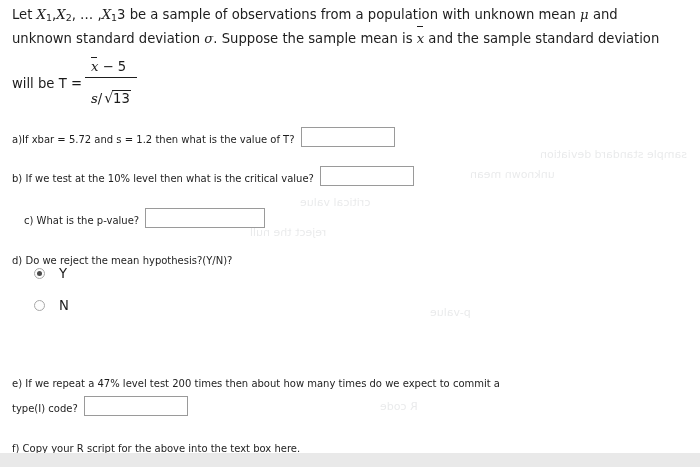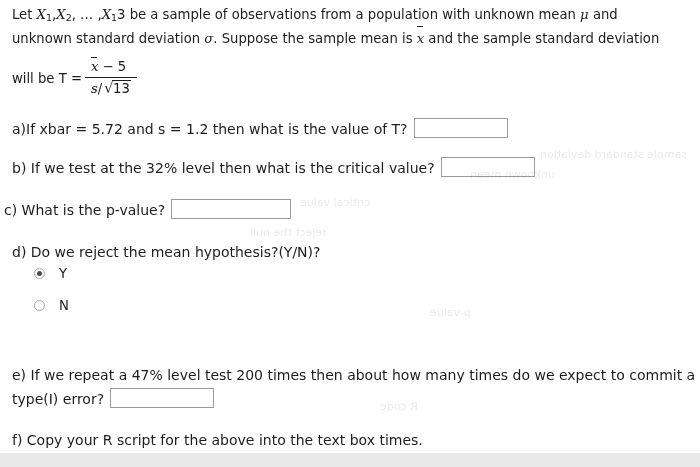--- a/index.html
+++ b/index.html
@@ -76,20 +76,21 @@
   .frac .num {
     display: block;
     padding: 0 6px 1px 6px;
     border-bottom: 1.2px solid #1d1d1d;
     font-size: 13.2px;
   }
   .frac .den {
     display: block;
     padding: 2px 6px 0 6px;
     font-size: 13.2px;
+    margin-top: 10px;
   }
   .sqrt {
     display: inline-block;
     position: relative;
     padding-left: 2px;
   }
   .sqrt .rad {
     font-size: 14px;
   }
   .sqrt .rand {
@@ -104,37 +105,38 @@
     top: 60px;
     width: 680px;
     font-size: 13.2px;
     line-height: 20px;
     display: flex;
     align-items: center;
     flex-wrap: nowrap;
   }
   .q {
     position: absolute;
-    font-size: 14px;
+    font-size: 10px;
     line-height: 20px;
     color: #1d1d1d;
+    margin-top: 9px;
   }
   .blank {
     display: inline-block;
     border: 1px solid #9a9a9a;
     background: #ffffff;
     height: 18px;
     vertical-align: -4px;
     margin-left: 6px;
   }
   .qa { left: 12px; top: 118px; }
   .qa .blank { width: 92px; }
   .qb { left: 12px; top: 157px; }
   .qb .blank { width: 92px; }
-  .qc { left: 4px; top: 199px; }
+  .qc { left: 24px; top: 199px; }
   .qc .blank { width: 118px; }
   .qd { left: 12px; top: 242px; }
   .qe { left: 12px; top: 363px; width: 688px; line-height: 24px; }
   .qe .blank { width: 102px; }
   .qf { left: 12px; top: 430px; }
 
   .radio-row {
     position: absolute;
     display: flex;
     align-items: center;
@@ -208,21 +210,21 @@
       <span class="num"><span class="xbar">x</span> − 5</span>
       <span class="den"><span class="mvar">s</span>/<span class="sqrt"><span class="rad">√</span><span class="rand">13</span></span></span>
     </span>
   </div>
 
   <div class="q qa">
     <span>a)If xbar = 5.72 and s = 1.2 then what is the value of T?</span><span class="blank"></span>
   </div>
 
   <div class="q qb">
-    <span>b) If we test at the 32% level then what is the critical value?</span><span class="blank"></span>
+    <span>b) If we test at the 10% level then what is the critical value?</span><span class="blank"></span>
   </div>
 
   <div class="q qc">
     <span>c) What is the p-value?</span><span class="blank"></span>
   </div>
 
   <div class="q qd">
     <span>d) Do we reject the mean hypothesis?(Y/N)?</span>
   </div>
   <div class="radio-row radio-y">
@@ -230,26 +232,26 @@
     <span class="radio-label">Y</span>
   </div>
   <div class="radio-row radio-n">
     <span class="radio"></span>
     <span class="radio-label">N</span>
   </div>
 
   <div class="q qe">
     <div>e) If we repeat a 47% level test 200 times then about how many times do we expect to commit a</div>
     <div>
-      <span>type(I) error?</span><span class="blank"></span>
+      <span>type(I) code?</span><span class="blank"></span>
     </div>
   </div>
 
   <div class="q qf">
-    <span>f) Copy your R script for the above into the text box times.</span>
+    <span>f) Copy your R script for the above into the text box here.</span>
   </div>
 
   <div class="ghost" style="left:540px; top:148px;">sample standard deviation</div>
   <div class="ghost" style="left:470px; top:168px;">unknown mean</div>
   <div class="ghost" style="left:300px; top:196px;">critical value</div>
   <div class="ghost" style="left:430px; top:306px;">p-value</div>
   <div class="ghost" style="left:250px; top:226px;">reject the null</div>
   <div class="ghost" style="left:380px; top:400px;">R code</div>
 
   <div class="bottom-band"></div>

